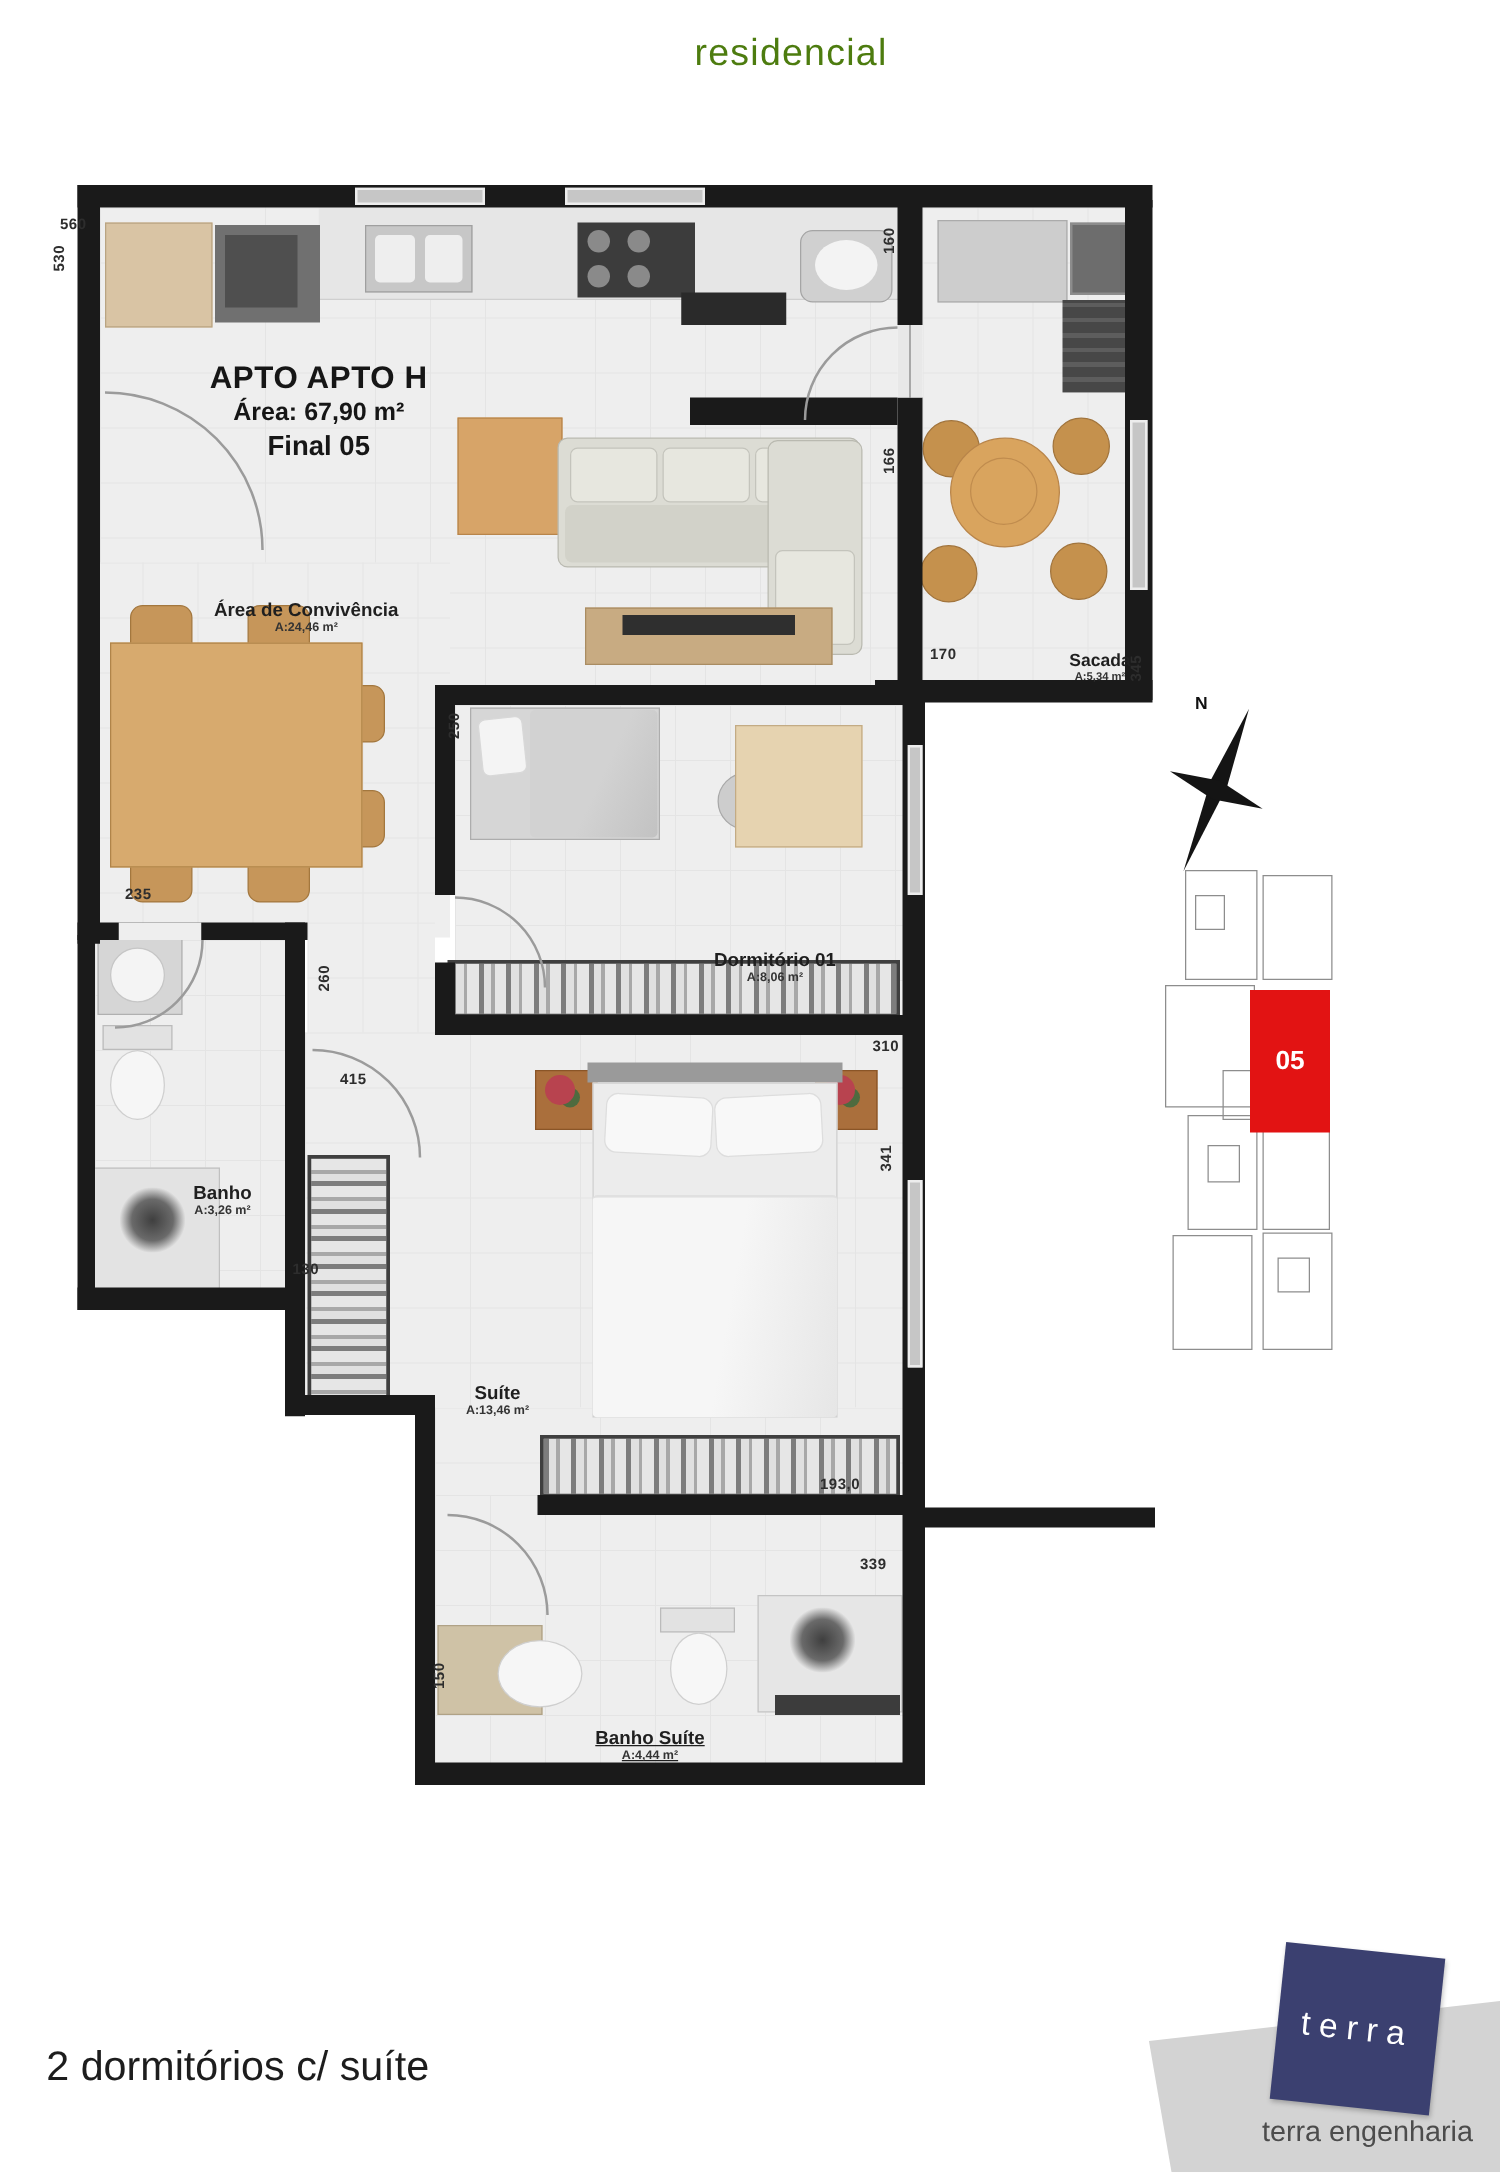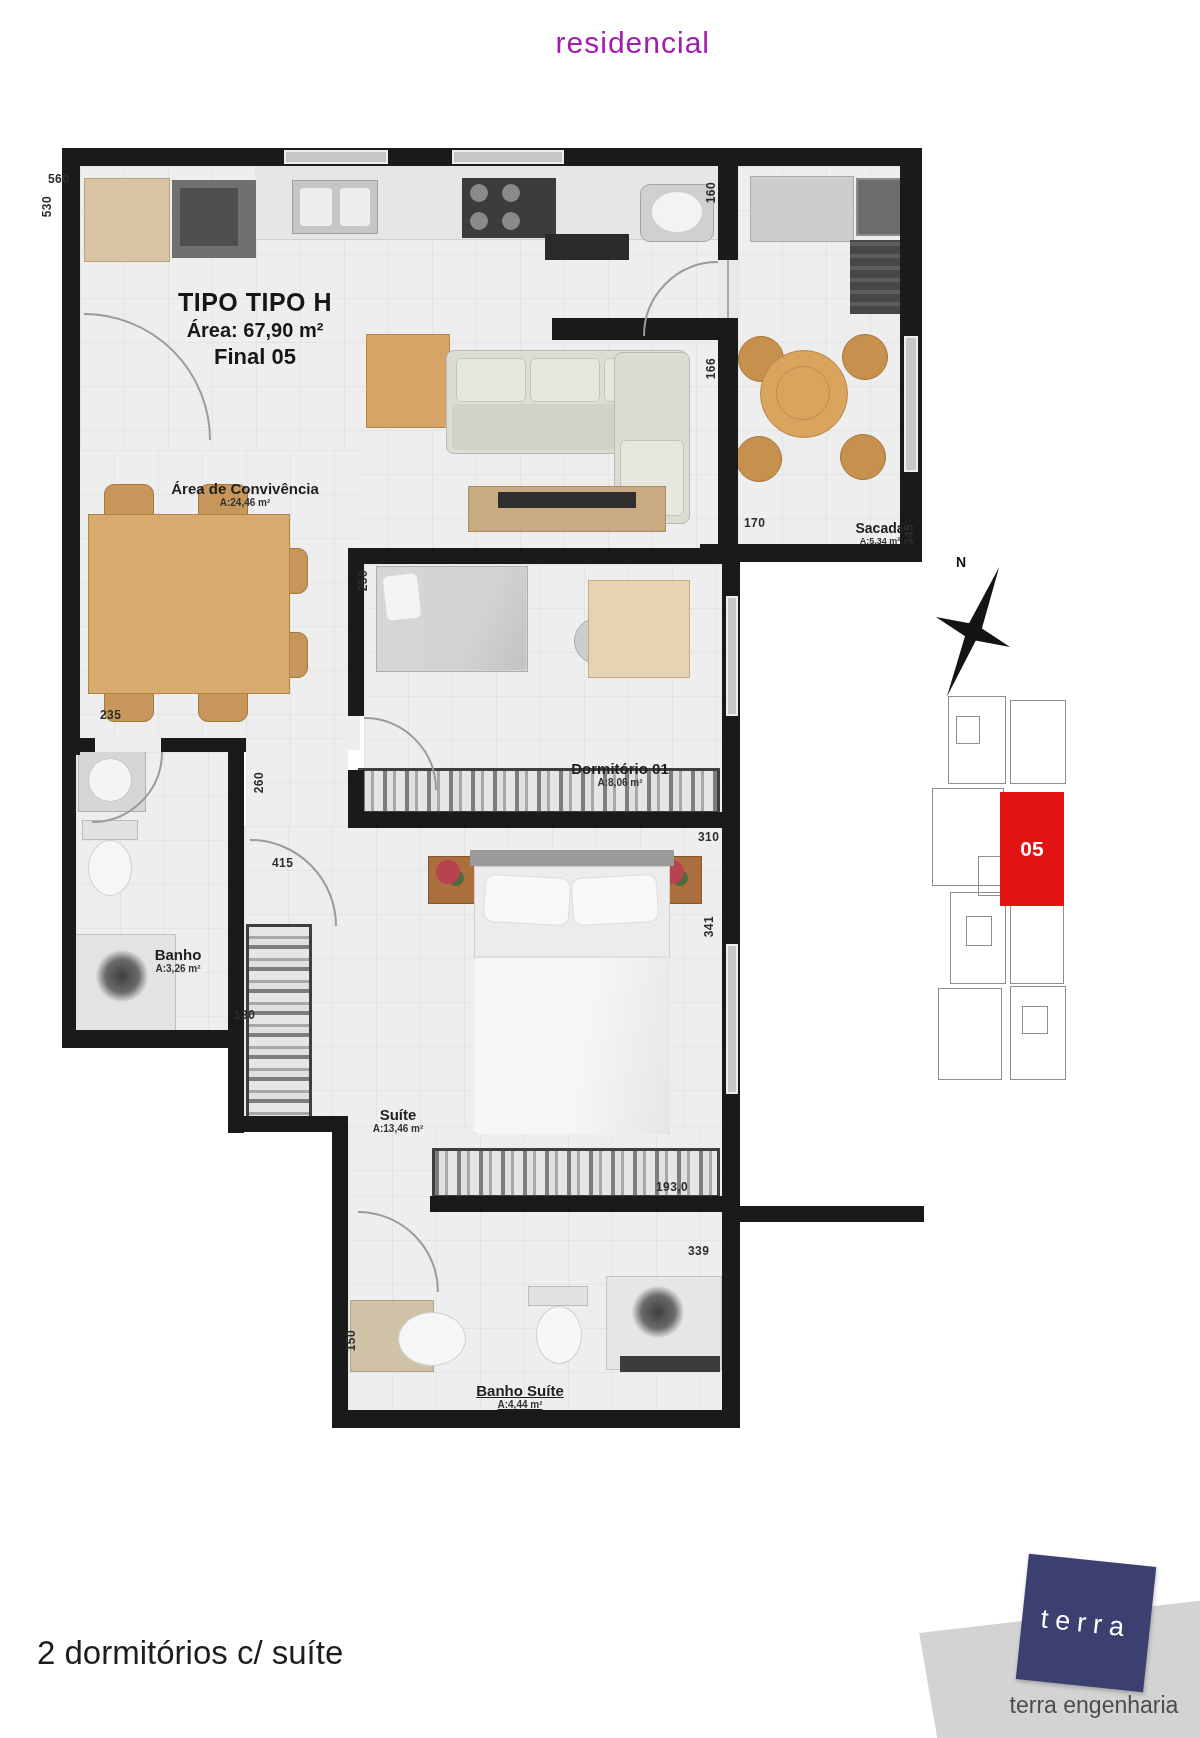--- a/index.html
+++ b/index.html
@@ -20,21 +20,21 @@
   .dimv{writing-mode:vertical-rl;transform:rotate(180deg);}
   
   .rlabel{position:absolute;text-align:center;color:#1f1f1f;line-height:1.15;}
   .rlabel .nm{font-weight:700;font-size:15px;}
   .rlabel .ar{font-size:10px;font-weight:600;color:#333;}
   
   .hatch{background:repeating-linear-gradient(90deg,#7d7d7d 0 4px,#e0e0e0 4px 10px,#a8a8a8 10px 13px,#e6e6e6 13px 22px);border:3px solid #3f3f3f;}
   .hatchv{background:repeating-linear-gradient(0deg,#7d7d7d 0 4px,#e0e0e0 4px 10px,#a8a8a8 10px 13px,#e6e6e6 13px 22px);border:3px solid #3f3f3f;}
   
   .logo-small{position:absolute;left:470;top:26px;left:470px;width:240px;text-align:right;
-    font-size:30px;color:#a21caf;letter-spacing:1px;}
+    font-size:30px;color:#4d7c0f;letter-spacing:1px;}
   .logo-large{position:absolute;left:385px;top:36px;width:420px;text-align:center;
     font-size:80px;color:#3f3f3f;letter-spacing:3px;font-weight:400;}
   
   .unit-block{position:absolute;left:140px;top:288px;width:230px;text-align:center;color:#161616;}
   .unit-block .t1{font-size:25px;font-weight:700;letter-spacing:.5px;}
   .unit-block .t2{font-size:20px;font-weight:600;margin-top:2px;}
   .unit-block .t3{font-size:22px;font-weight:700;margin-top:2px;}
   
   .compass-n{position:absolute;left:956px;top:554px;font-size:14px;font-weight:700;color:#111;}
   
@@ -185,21 +185,21 @@
       <path d="M 84 314 A 126 126 0 0 1 210 440"></path>
       <path d="M 718 262 A 74 74 0 0 0 644 336"></path>
       <path d="M 364 718 A 72 72 0 0 1 436 790"></path>
       <path d="M 162 752 A 70 70 0 0 1 92 822"></path>
       <path d="M 250 840 A 86 86 0 0 1 336 926"></path>
       <path d="M 358 1212 A 80 80 0 0 1 438 1292"></path>
     </g>
   </svg>
 
   <div class="unit-block">
-    <div class="t1">TIPO TIPO H</div>
+    <div class="t1">APTO APTO H</div>
     <div class="t2">Área: 67,90 m²</div>
     <div class="t3">Final 05</div>
   </div>
 
   <div class="rlabel" style="left:145px;top:480px;width:200px;">
     <div class="nm">Área de Convivência</div>
     <div class="ar">A:24,46 m²</div>
   </div>
   <div class="rlabel" style="left:828px;top:520px;width:104px;">
     <div class="nm" style="font-size:14px;">Sacada</div>

